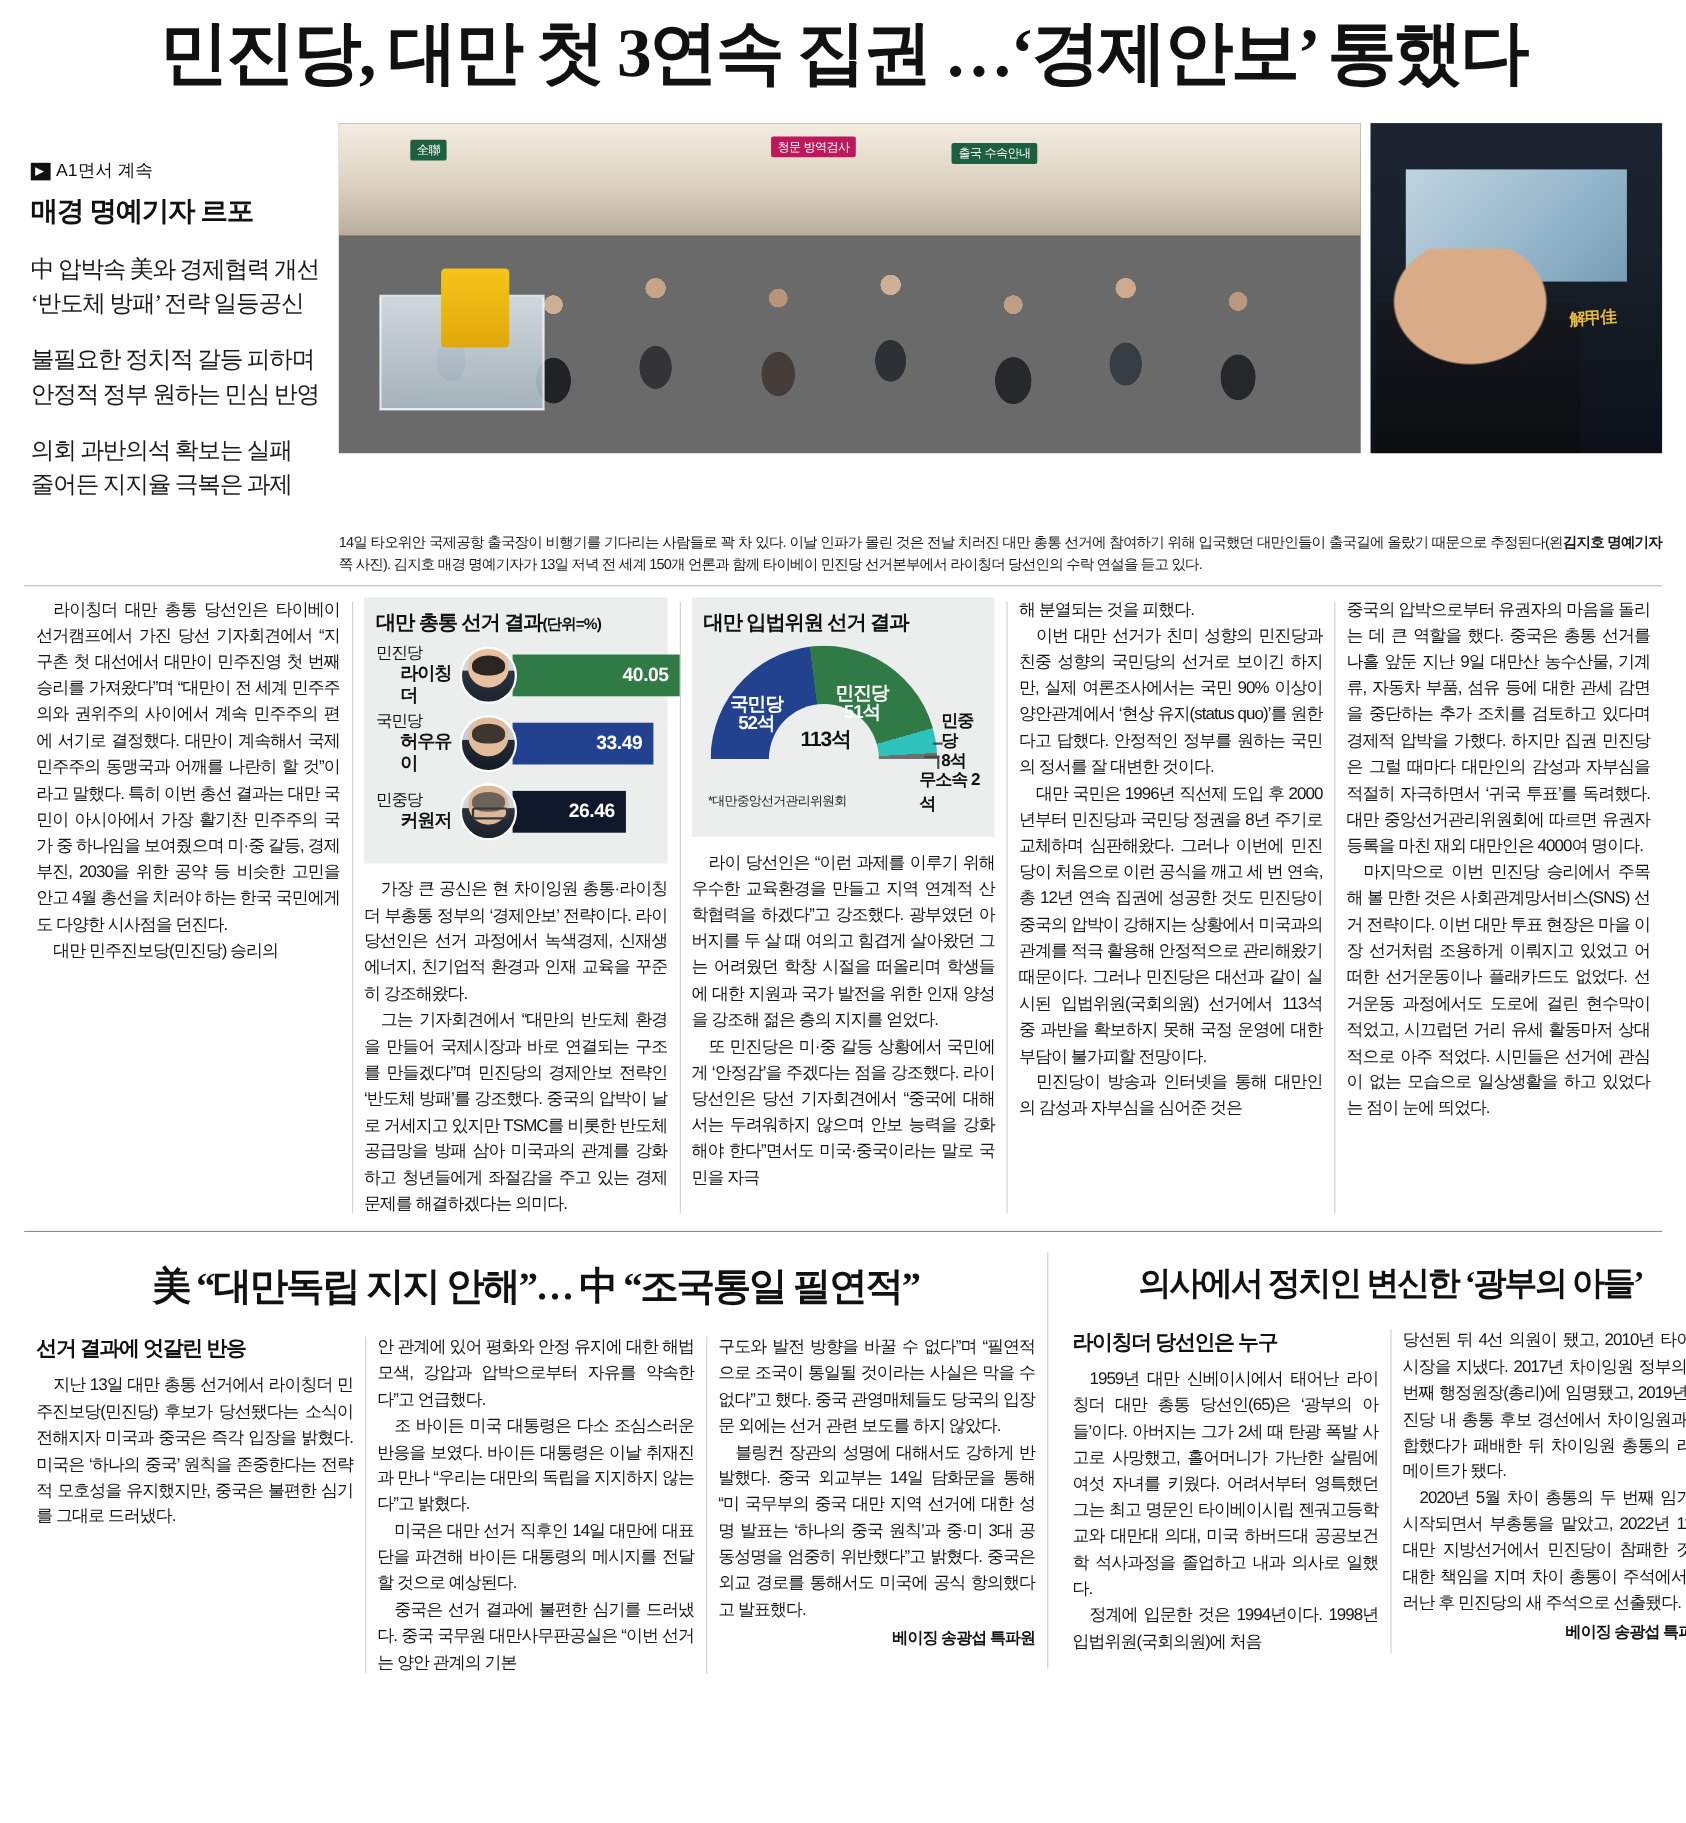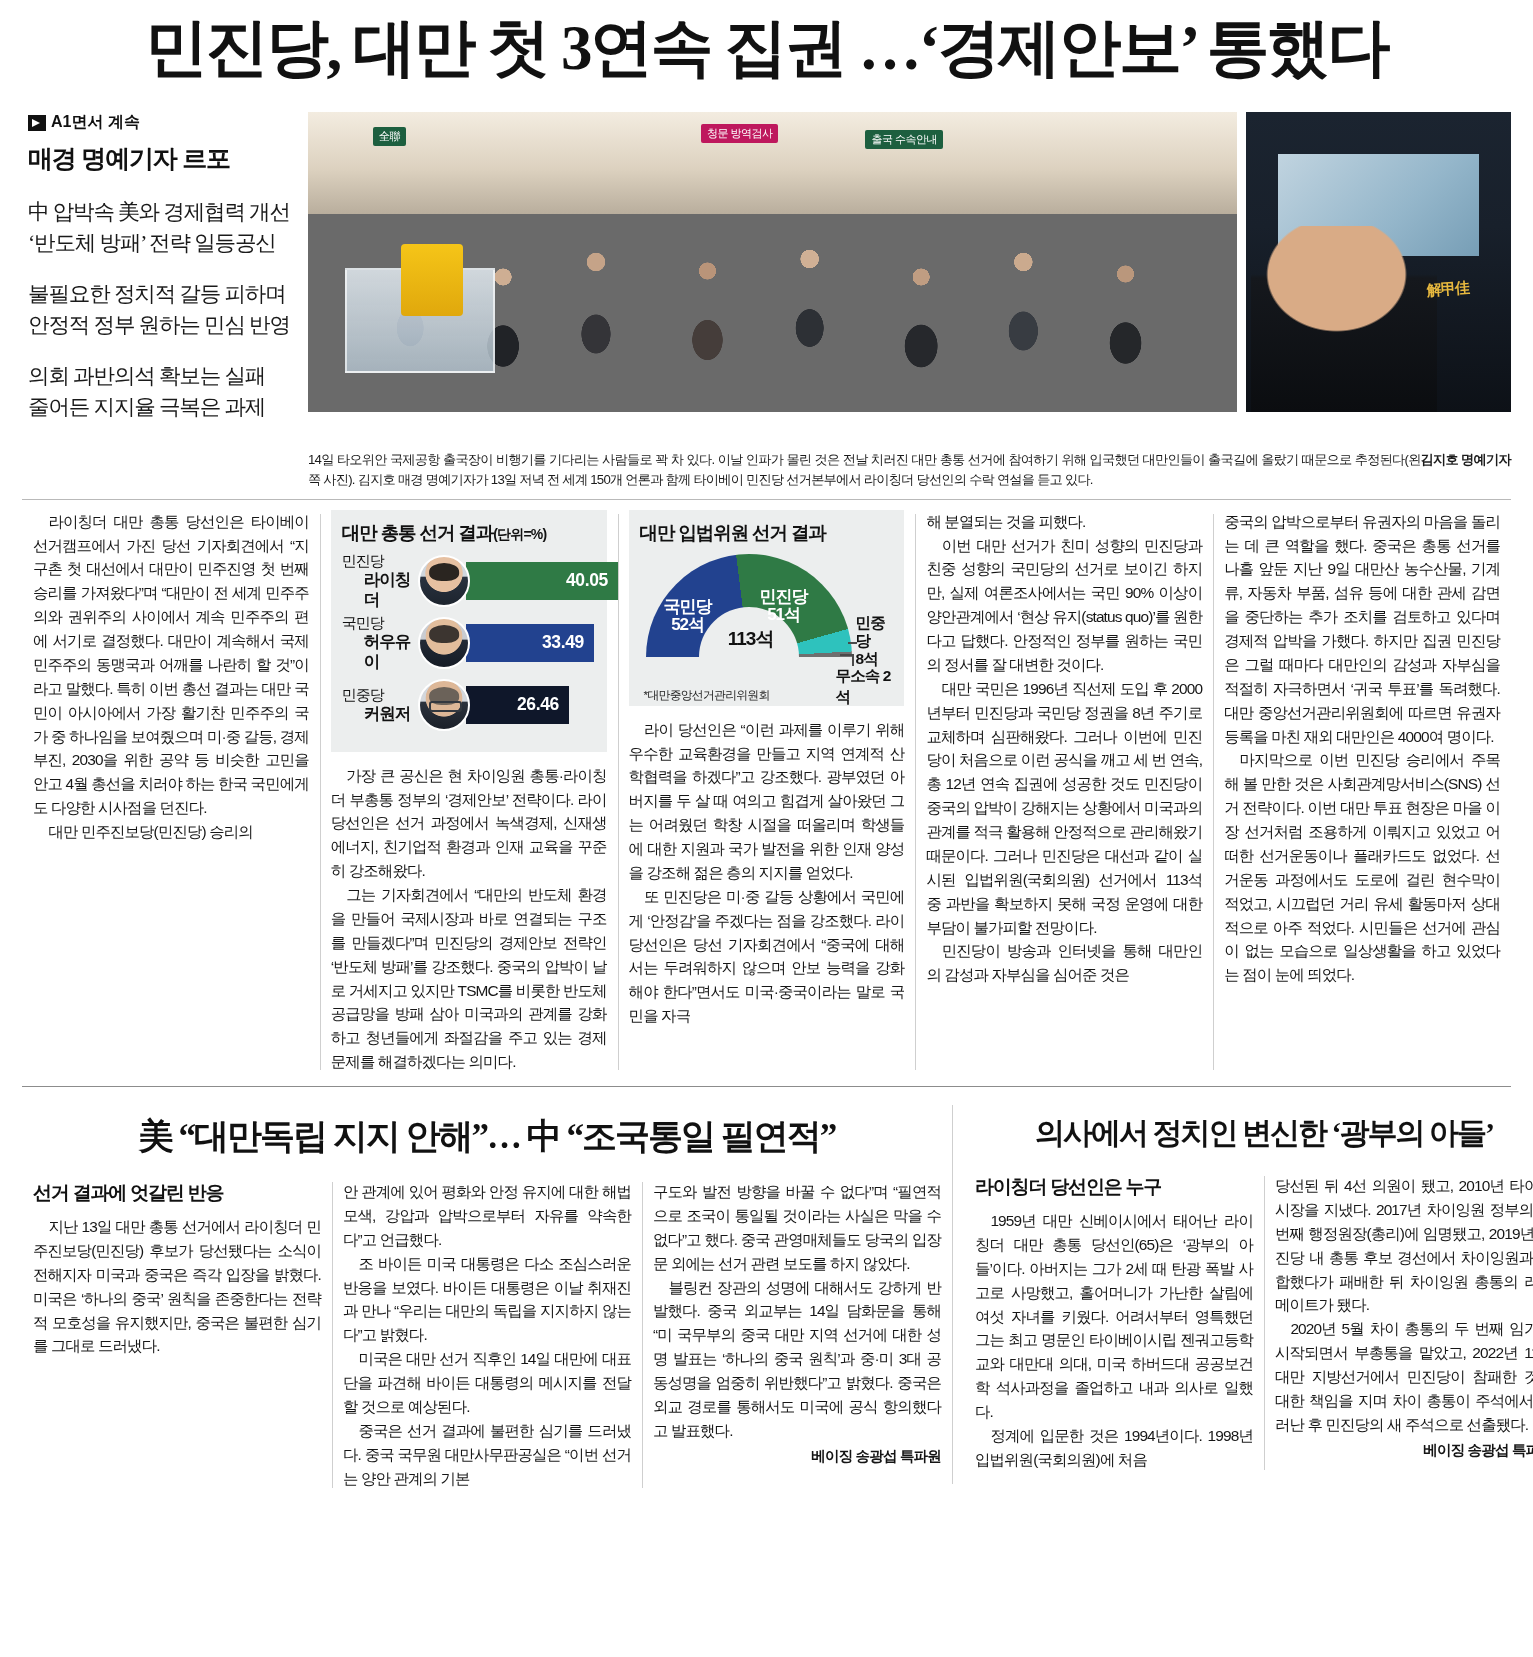--- a/index.html
+++ b/index.html
@@ -33,22 +33,23 @@
 
   
   .top-zone {
     display: flex;
     padding: 22px 22px 0 22px;
     gap: 14px;
   }
   .kicker-col { width: 272px; flex: 0 0 272px; padding-left: 6px; }
   .kicker-tag {
     display: flex; align-items: center; gap: 5px;
-    font-size: 16px; font-weight: 700; color: #111;
+    font-size: 16px; font-weight: 400; color: #111;
     margin-bottom: 9px;
+    margin-top: 33px;
   }
   .arrow-box {
     display:inline-block; width: 18px; height: 16px;
     background:#111; position: relative;
   }
   .arrow-box::after{
     content:""; position:absolute; left:4px; top:4px;
     border-left: 8px solid #fff; border-top: 4px solid transparent;
     border-bottom: 4px solid transparent;
   }
@@ -389,21 +390,21 @@
         <div class="bar teal" style="width:103px">26.46</div>
       </div>
     </div>
 
     <p class="body">가장 큰 공신은 현 차이잉원 총통·라이칭더 부총통 정부의 ‘경제안보’ 전략이다. 라이 당선인은 선거 과정에서 녹색경제, 신재생에너지, 친기업적 환경과 인재 교육을 꾸준히 강조해왔다.</p>
     <p class="body">그는 기자회견에서 “대만의 반도체 환경을 만들어 국제시장과 바로 연결되는 구조를 만들겠다”며 민진당의 경제안보 전략인 ‘반도체 방패’를 강조했다. 중국의 압박이 날로 거세지고 있지만 TSMC를 비롯한 반도체 공급망을 방패 삼아 미국과의 관계를 강화하고 청년들에게 좌절감을 주고 있는 경제 문제를 해결하겠다는 의미다.</p>
   </div>
 
   <div class="col c3">
 
-    <div class="gfx" style="padding-bottom:0">
+    <div class="gfx" style="padding-bottom:22px">
       <div class="gfx-title">대만 입법위원 선거 결과</div>
       <div class="donut-wrap">
         <div class="donut">
           <div class="disc"></div>
           <div class="hole"></div>
         </div>
         <div class="d-lab lab-kmt">
           <div class="t">국민당</div>
           <div class="n">52석</div>
         </div>

